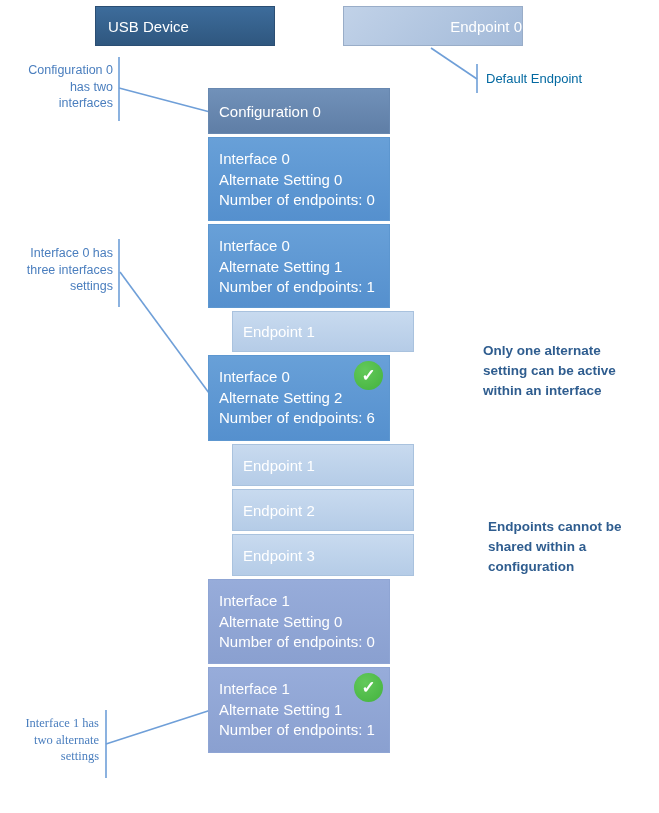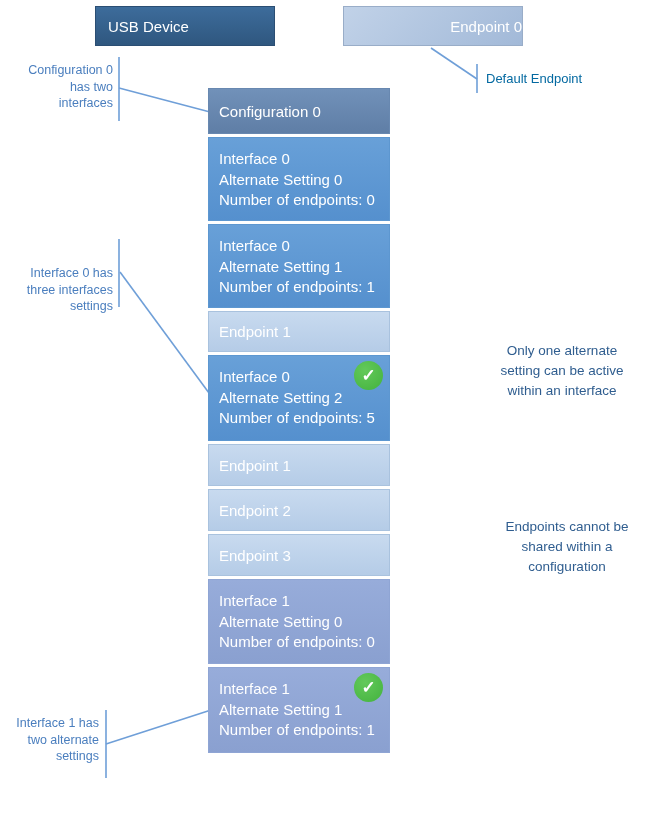--- a/index.html
+++ b/index.html
@@ -56,20 +56,21 @@
     height:85px;
     background:linear-gradient(180deg,#97acda,#8aa0d0);
     border:1px solid #8fa5d4;
   }
   .b-int1.tall{height:86px;}
   .iface-lines{padding:11px 4px 0 10px;line-height:20.5px;}
   .b-ep{
     height:41px;display:flex;align-items:center;
     background:linear-gradient(180deg,#c8daef,#b5cce7);
     border:1px solid #a9c2de;
+    margin-left:24px;
   }
   .b-ep.h42{height:42px;}
   .b-ep4{
     background:linear-gradient(180deg,#c2cfea,#b0c0e2);
     border:1px solid #aebddf;
   }
   .check{
     position:absolute;top:5px;right:6px;
     width:29px;height:29px;border-radius:50%;
     background:radial-gradient(circle at 38% 32%,#63c95a,#43b23e);
@@ -77,31 +78,31 @@
     color:#ffffff;font-size:17px;font-weight:bold;
   }
 
   
   .callout{
     position:absolute;color:#4a7ebe;font-size:12.5px;line-height:16.5px;
     text-align:right;
   }
   .callout div{white-space:nowrap;}
   #ann-config{left:6px;top:62px;width:107px;}
-  #ann-int0{left:6px;top:245px;width:107px;margin-top:20px;}
-  #ann-int1{left:4px;top:715px;width:95px;}
+  #ann-int0{left:6px;top:245px;width:107px;}
+  #ann-int1{left:4px;top:715px;width:95px;font-family:Liberation Serif, serif;}
   #ann-default{
     position:absolute;left:486px;top:71px;
     color:#0369a1;font-size:13px;white-space:nowrap;
   }
 
   
   .note{
     position:absolute;color:#2f5d8f;font-size:13.5px;line-height:20px;
-    text-align:center;width:158px;
+    width:158px;font-weight:bold;
   }
   #note-alt{left:483px;top:341px;}
   #note-ep{left:488px;top:517px;}
 </style>
 </head>
 <body>
 
 <div id="canvas">
 
   <svg class="connectors" viewBox="0 0 659 813" xmlns="http://www.w3.org/2000/svg">
@@ -178,21 +179,21 @@
       <span class="pad">Endpoint 1</span>
     </div>
 
     <div class="box b-int0 tall">
       <div class="check">
         <span>✓</span>
       </div>
       <div class="iface-lines">
         <div>Interface 0</div>
         <div>Alternate Setting 2</div>
-        <div>Number of endpoints: 5</div>
+        <div>Number of endpoints: 6</div>
       </div>
     </div>
 
     <div class="box b-ep h42">
       <span class="pad">Endpoint 1</span>
     </div>
 
     <div class="box b-ep h42">
       <span class="pad">Endpoint 2</span>
     </div>

